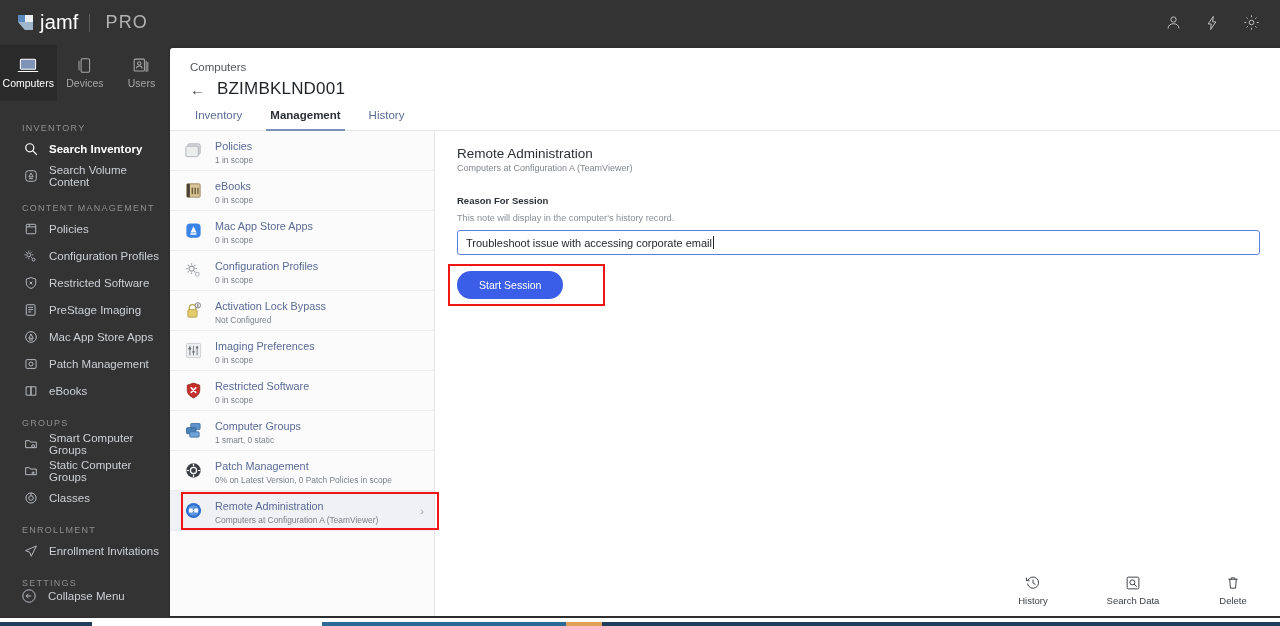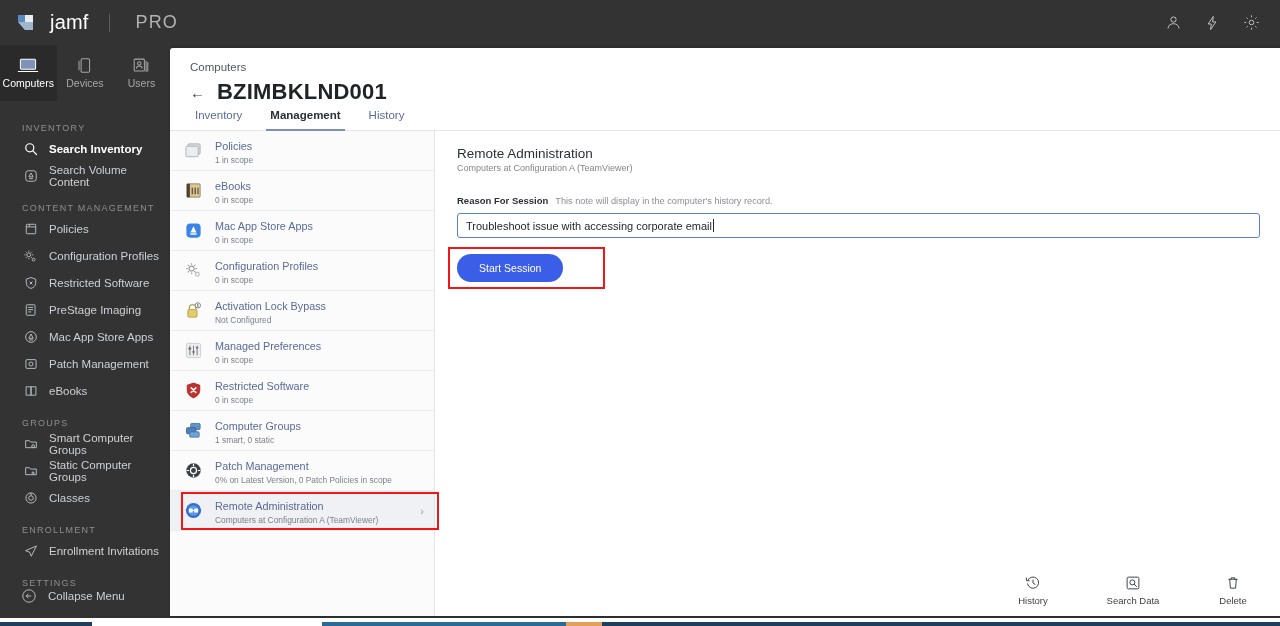--- a/index.html
+++ b/index.html
@@ -10,21 +10,21 @@
     background: #ffffff;
   }
   .app { position: relative; width: 1280px; height: 626px; background: #313131; }
 
   
   .topbar {
     position: absolute; top: 0; left: 0; width: 1280px; height: 45px;
     background: #333333;
     display: flex; align-items: center;
   }
-  .brand { display: flex; align-items: center; margin-left: 18px; gap: 17px; }
+  .brand { display: flex; align-items: center; margin-left: 18px; gap: 7px; }
   .brand-mark { width: 15px; height: 15px; position: relative; }
   .brand-mark .sq1 { position: absolute; left: 0; top: 0; width: 7px; height: 7px; background: #5b8ac0; }
   .brand-mark .sq2 { position: absolute; left: 7px; top: 0; width: 8px; height: 7px; background: #e9eef3; }
   .brand-mark .sq3 { position: absolute; left: 0; top: 7px; width: 15px; height: 8px; background: #9fb6cd;
                      clip-path: polygon(0 0, 100% 0, 100% 100%, 45% 100%); }
   .brand-jamf { color: #ffffff; font-size: 20px; letter-spacing: .2px; }
   .brand-sep { width: 1px; height: 18px; background: #5d5d5d; margin: 0 9px 0 3px; }
   .brand-pro { color: #b2b2b2; font-size: 18px; letter-spacing: 1.1px; }
   .topbar-right { margin-left: auto; display: flex; align-items: center; gap: 17px; margin-right: 18px; }
   .tb-icon { width: 22px; height: 22px; display: flex; align-items: center; justify-content: center; color: #c8c8c8; }
@@ -67,21 +67,21 @@
   .main {
     position: absolute; top: 48px; left: 170px; width: 1110px; height: 568px;
     background: #ffffff;
     border-top-left-radius: 3px;
     box-shadow: 0 0 3px rgba(0,0,0,.22);
   }
   .main-header { padding: 13px 0 0 20px; height: 50px; }
   .breadcrumb { color: #53565a; font-size: 11.5px; }
   .title-row { display: flex; align-items: center; gap: 12px; margin-top: 6px; }
   .back-arrow { color: #3b3f45; font-size: 15px; line-height: 1; }
-  .page-title { color: #1f2226; font-size: 22px; font-weight: bold; letter-spacing: .2px; }
+  .page-title { color: #1f2226; font-size: 17px; font-weight: normal; letter-spacing: .2px; }
 
   .tabs {
     display: flex; align-items: flex-end; gap: 28px;
     height: 33px; padding-left: 25px;
     border-bottom: 1px solid #e3e5e8;
   }
   .tab { font-size: 11.5px; color: #5a6b95; padding-bottom: 9px; position: relative; }
   .tab.active { color: #2b2f36; font-weight: bold; }
   .tab.active:after {
     content: ""; position: absolute; left: -4px; right: -4px; bottom: -1px;
@@ -109,21 +109,21 @@
   .li-chev { color: #9aa0a8; font-size: 11px; }
   .hl-box {
     position: absolute; pointer-events: none;
     border: 2px solid #f11616;
   }
 
   
   .detail-col { flex: 1; padding: 15px 20px 0 22px; position: relative; }
   .d-title { font-size: 13.5px; color: #2b2f36; }
   .d-sub { font-size: 9px; color: #80858d; margin-top: 2px; }
-  .field-label-row { margin-top: 22px; display: flex; align-items: baseline; gap: 7px; }
+  .field-label-row { margin-top: 22px; display: flex; align-items: baseline; gap: 7px; flex-direction: column; }
   .f-label { font-size: 9.5px; color: #2b2f36; font-weight: bold; }
   .f-hint { font-size: 9.2px; color: #8a8f96; }
   .f-input {
     margin-top: 7px; width: 803px; height: 25px;
     border: 1px solid #5b7fe0; border-radius: 3px;
     background: #ffffff; display: flex; align-items: center; padding: 0 8px;
     font-size: 11px; color: #24282d;
   }
   .caret { display: inline-block; width: 1px; height: 13px; background: #24282d; margin-left: 1px; }
   .btn-wrap { position: relative; display: inline-block; margin-top: 16px; }
@@ -461,21 +461,21 @@
             <svg width="19" height="19" viewBox="0 0 20 20">
                 <rect x="2.5" y="2.5" width="15" height="15" rx="1.5" fill="#eceef0" stroke="#c3c6ca" stroke-width=".8"></rect>
                 <path d="M6.2 5v10M10 5v10M13.8 5v10" stroke="#7f848b" stroke-width="1.1"></path>
                 <rect x="4.9" y="7" width="2.6" height="1.8" rx=".5" fill="#5f6token"></rect>
                 <rect x="4.9" y="7" width="2.6" height="1.8" rx=".5" fill="#6d727a"></rect>
                 <rect x="8.7" y="10.5" width="2.6" height="1.8" rx=".5" fill="#6d727a"></rect>
                 <rect x="12.5" y="6" width="2.6" height="1.8" rx=".5" fill="#6d727a"></rect>
               </svg>
           </span>
           <span class="li-txt">
-            <span class="li-title">Managed Preferences</span>
+            <span class="li-title">Imaging Preferences</span>
             <div class="li-sub">0 in scope</div>
           </span>
         </div>
 
         <div class="li">
           <span class="li-ico">
             <svg width="19" height="19" viewBox="0 0 20 20">
                 <path d="M10 2.2 16.6 4.4v5.3c0 3.7-2.8 6.4-6.6 8.1-3.8-1.7-6.6-4.4-6.6-8.1V4.4z" fill="#c4302b" stroke="#8e211d" stroke-width=".8"></path>
                 <path d="M7.6 7.2 12.4 12M12.4 7.2 7.6 12" stroke="#ffffff" stroke-width="1.6" stroke-linecap="round"></path>
               </svg>

